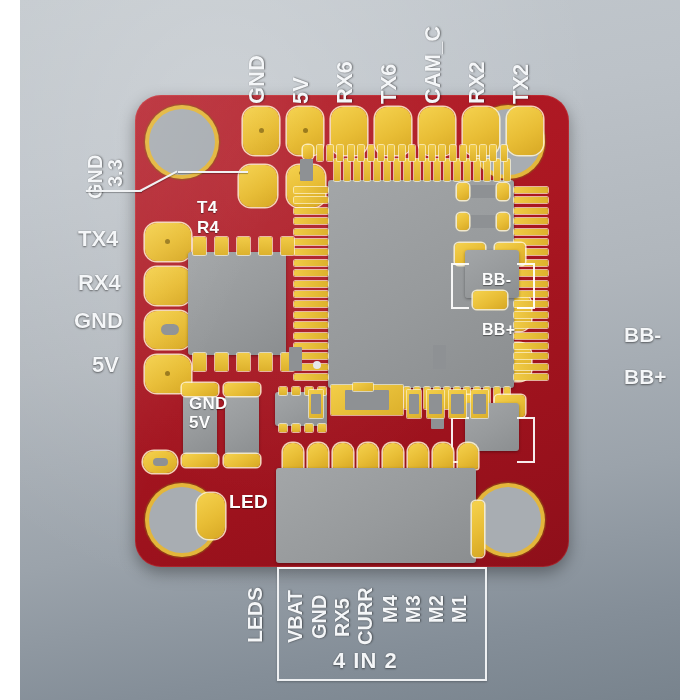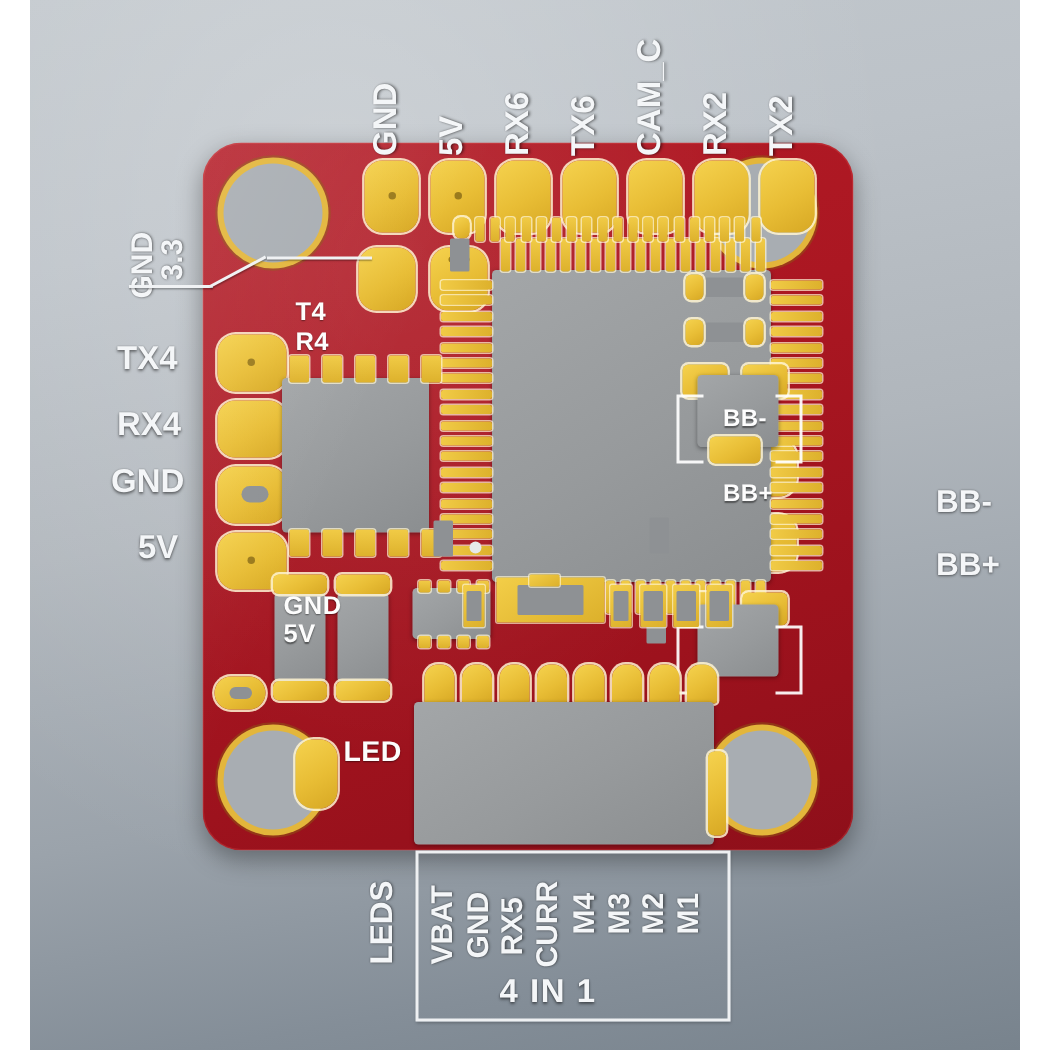--- a/index.html
+++ b/index.html
@@ -342,15 +342,15 @@
 
   <div class="boxframe" style="left:277px;top:567px;width:206px;height:110px"></div>
   <div class="callout vert" style="left:284px;top:575px;font-size:20px;height:68px">VBAT</div>
   <div class="callout vert" style="left:308px;top:575px;font-size:20px;height:64px">GND</div>
   <div class="callout vert" style="left:331px;top:575px;font-size:20px;height:62px">RX5</div>
   <div class="callout vert" style="left:354px;top:575px;font-size:20px;height:70px">CURR</div>
   <div class="callout vert" style="left:379px;top:575px;font-size:20px;height:48px">M4</div>
   <div class="callout vert" style="left:402px;top:575px;font-size:20px;height:48px">M3</div>
   <div class="callout vert" style="left:425px;top:575px;font-size:20px;height:48px">M2</div>
   <div class="callout vert" style="left:448px;top:575px;font-size:20px;height:48px">M1</div>
-  <div class="callout" style="left:333px;top:648px;font-size:22px;letter-spacing:1px">4 IN 1</div>
+  <div class="callout" style="left:333px;top:648px;font-size:22px;letter-spacing:1px">4 IN 2</div>
 
 </div>
 
 </body></html>

